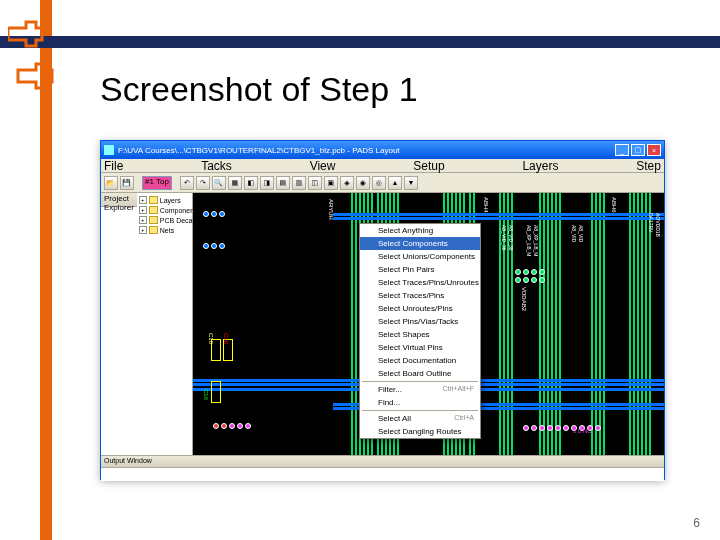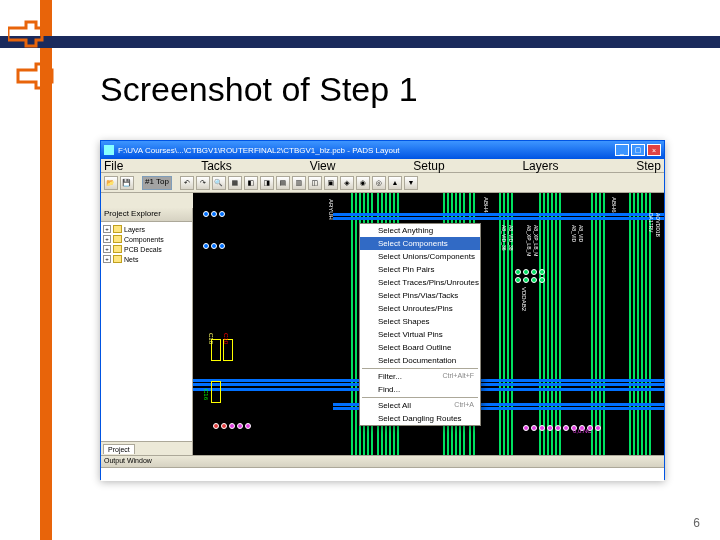--- a/index.html
+++ b/index.html
@@ -21,25 +21,25 @@
   .win-btns { display: flex; gap: 2px; }
   .win-btn { width: 14px; height: 12px; background: #3d95ff; border: 1px solid #fff; display: flex; align-items: center; justify-content: center; font-size: 7px; color: #fff; cursor: pointer; }
   .win-btn.close { background: #e04343; }
   
   .menubar { height: 14px; background: #ece9d8; display: flex; align-items: center; padding: 0 3px; gap: 8px; font-size: 12px; border-bottom: 1px solid #aca899; justify-content: space-between; }
   .menubar span { cursor: pointer; }
   
   .toolbar { height: 20px; background: #ece9d8; display: flex; align-items: center; padding: 0 3px; gap: 2px; border-bottom: 1px solid #aca899; }
   .tool-btn { width: 14px; height: 14px; border: 1px solid #aca899; background: linear-gradient(#fff,#d8d4c8); cursor: pointer; font-size: 7px; display: flex; align-items: center; justify-content: center; }
   .tool-sep { width: 4px; }
-  .layer-sel { height: 14px; font-size: 8px; padding: 0 2px; border: 1px solid #7f9db9; background: #a3a3a3; }
+  .layer-sel { height: 14px; font-size: 8px; padding: 0 2px; border: 1px solid #7f9db9; background: #ec4899; }
   
   .work-area { height: 262px; display: flex; }
   
-  .sidebar { width: 92px; background: #fff; border-right: 1px solid #aca899; display: flex; flex-direction: column; margin-top: 15px; }
+  .sidebar { width: 92px; background: #fff; border-right: 1px solid #aca899; display: flex; flex-direction: row; }
   .sidebar-hdr { height: 14px; background: linear-gradient(#ebe8d7,#d6d2c2); padding: 1px 3px; font-size: 8px; border-bottom: 1px solid #aca899; }
   .tree { flex: 1; padding: 2px; font-size: 7px; }
   .tree-item { display: flex; align-items: center; gap: 2px; padding: 1px 0; cursor: pointer; }
   .tree-exp { width: 8px; height: 8px; border: 1px solid #919191; background: #fff; display: flex; align-items: center; justify-content: center; font-size: 6px; line-height: 1; color: #000; }
   .tree-icon { width: 9px; height: 8px; background: #ffe680; border: 1px solid #c0a020; }
   .tab-strip { height: 14px; background: #ece9d8; border-top: 1px solid #aca899; display: flex; align-items: center; padding: 0 2px; font-size: 7px; }
   .tab-btn { padding: 1px 4px; background: #fff; border: 1px solid #aca899; border-bottom: none; cursor: pointer; }
   
   .canvas { flex: 1; background: #000; position: relative; overflow: hidden; }
   .traces { position: absolute; inset: 0; }
@@ -301,36 +301,39 @@
           <div class="ctx-item">
             <span>Select Unions/Components</span>
           </div>
           <div class="ctx-item">
             <span>Select Pin Pairs</span>
           </div>
           <div class="ctx-item">
             <span>Select Traces/Pins/Unroutes</span>
           </div>
           <div class="ctx-item">
+            <span>Select Traces/Pins</span>
+          </div>
+          <div class="ctx-item">
+            <span>Select Unroutes/Pins</span>
+          </div>
+          <div class="ctx-item">
             <span>Select Pins/Vias/Tacks</span>
           </div>
           <div class="ctx-item">
-            <span>Select Unroutes/Pins</span>
-          </div>
-          <div class="ctx-item">
             <span>Select Shapes</span>
           </div>
           <div class="ctx-item">
             <span>Select Virtual Pins</span>
           </div>
           <div class="ctx-item">
+            <span>Select Documentation</span>
+          </div>
+          <div class="ctx-item">
             <span>Select Board Outline</span>
-          </div>
-          <div class="ctx-item">
-            <span>Select Documentation</span>
           </div>
           <div class="ctx-sep"></div>
           <div class="ctx-item">
             <span>Filter...</span>
             <span class="ctx-sc">Ctrl+Alt+F</span>
           </div>
           <div class="ctx-item">
             <span>Find...</span>
             <span class="ctx-sc"></span>
           </div>

